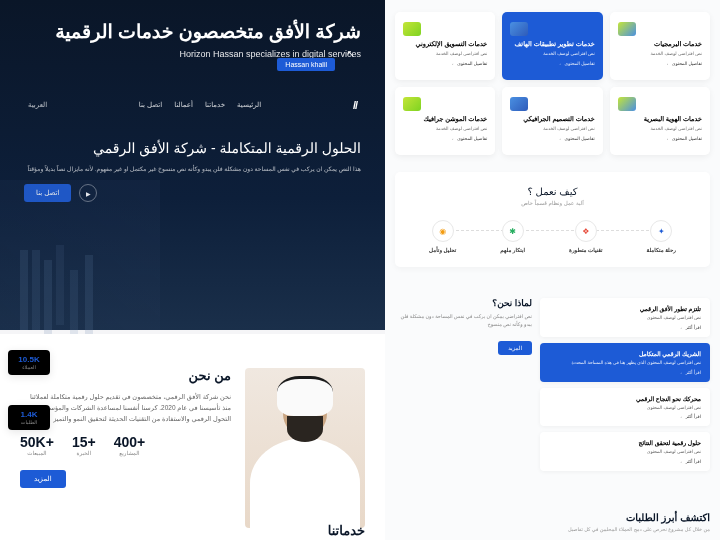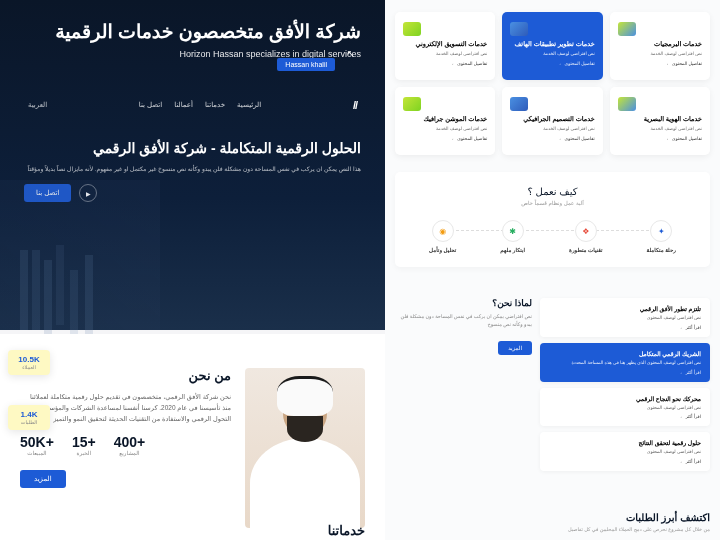--- a/index.html
+++ b/index.html
@@ -11,21 +11,21 @@
 .hero{position:absolute;left:0;top:0;width:385px;height:330px;background:linear-gradient(180deg,#0a1628 0%,#0d1f3a 60%,#1a2f4a 100%);color:#fff;padding:20px 24px}
 .title-main{font-size:19px;font-weight:700;text-align:right;margin-bottom:6px}
 .title-sub{font-size:9px;font-weight:400;text-align:right;opacity:.9;margin-bottom:8px}
 .cursor{position:absolute;right:30px;top:48px;font-size:10px}
 .tag{display:inline-block;background:#1d5bd6;color:#fff;font-size:7px;padding:3px 8px;border-radius:2px;position:absolute;right:50px;top:58px}
 .navbar{display:flex;justify-content:space-between;align-items:center;margin-top:40px;font-size:7px;padding:0 4px}
 .navbar-logo{font-size:11px;font-weight:700;letter-spacing:-1px}
 .navbar-links{display:flex;gap:12px;opacity:.8}
 .navbar-lang{opacity:.7}
 .hero-content{margin-top:28px;text-align:right}
-.hero-h{font-size:14px;font-weight:700;line-height:1.4;margin-bottom:6px}
+.hero-h{font-size:14px;font-weight:400;line-height:1.4;margin-bottom:6px}
 .hero-p{font-size:6px;opacity:.7;line-height:1.6;margin-bottom:10px}
 .hero-actions{display:flex;gap:8px;justify-content:flex-end;align-items:center}
 .btn-primary{background:#1d5bd6;color:#fff;font-size:7px;padding:5px 12px;border-radius:3px;border:none}
 .play-btn{width:18px;height:18px;border:1px solid rgba(255,255,255,.4);border-radius:50%;display:flex;align-items:center;justify-content:center;font-size:6px}
 .city-bg{position:absolute;bottom:0;left:0;width:160px;height:150px;background:linear-gradient(45deg,rgba(30,50,80,.3),rgba(60,80,120,.2));opacity:.6}
 .city-bg::before{content:'';position:absolute;bottom:0;left:20px;width:8px;height:80px;background:rgba(100,130,170,.3);box-shadow:12px 0 0 rgba(100,130,170,.25),24px 10px 0 rgba(100,130,170,.3),36px -5px 0 rgba(100,130,170,.2),50px 20px 0 rgba(100,130,170,.25),65px 5px 0 rgba(100,130,170,.3)}
 
 
 .about{position:absolute;left:0;top:334px;width:385px;height:210px;background:#fff;padding:34px 20px}
 .about-flex{display:flex;gap:14px}
@@ -35,21 +35,21 @@
 .beard{position:absolute;top:48px;left:50%;transform:translateX(-50%);width:36px;height:26px;background:#2a2520;border-radius:0 0 50% 50%;z-index:1}
 .ghutra{position:absolute;top:8px;left:50%;transform:translateX(-50%);width:56px;height:40px;background:#fafafa;border-radius:40% 40% 30% 30%;z-index:2;border-top:3px solid #1a1a1a}
 .about-text{flex:1;text-align:right}
 .about-h{font-size:13px;font-weight:700;color:#0a1628;margin-bottom:8px}
 .about-p{font-size:6.5px;color:#666;line-height:1.7;margin-bottom:10px}
 .stats{display:flex;gap:18px;justify-content:flex-end;margin-bottom:10px}
 .stat{text-align:center}
 .stat-num{font-size:14px;font-weight:700;color:#0a1628}
 .stat-lbl{font-size:5.5px;color:#888}
 .btn-more{background:#1d5bd6;color:#fff;font-size:7px;padding:5px 14px;border-radius:3px;border:none;float:left;margin-top:4px}
-.side-stat{position:absolute;left:8px;width:42px;background:#fef9c3;border-radius:4px;box-shadow:0 2px 8px rgba(0,0,0,.1);padding:5px;text-align:center;font-size:6px}
+.side-stat{position:absolute;left:8px;width:42px;background:#000000;border-radius:4px;box-shadow:0 2px 8px rgba(0,0,0,.1);padding:5px;text-align:center;font-size:6px}
 .side-stat.a{top:350px}
 .side-stat.b{top:405px}
 .side-stat .n{font-weight:700;color:#1d5bd6;font-size:8px}
 .side-stat .l{font-size:5px;color:#888}
 .services-h{position:absolute;bottom:6px;right:20px;font-size:13px;font-weight:700;color:#0a1628}
 
 
 .right{position:absolute;right:0;top:0;width:335px;height:540px;background:#fafbfc}
 .service-cards{position:absolute;top:12px;right:10px;width:315px;display:grid;grid-template-columns:repeat(3,1fr);gap:7px}
 .scard{background:#fff;border-radius:5px;padding:10px 8px;box-shadow:0 2px 6px rgba(0,0,0,.06);height:68px;position:relative;text-align:right}

